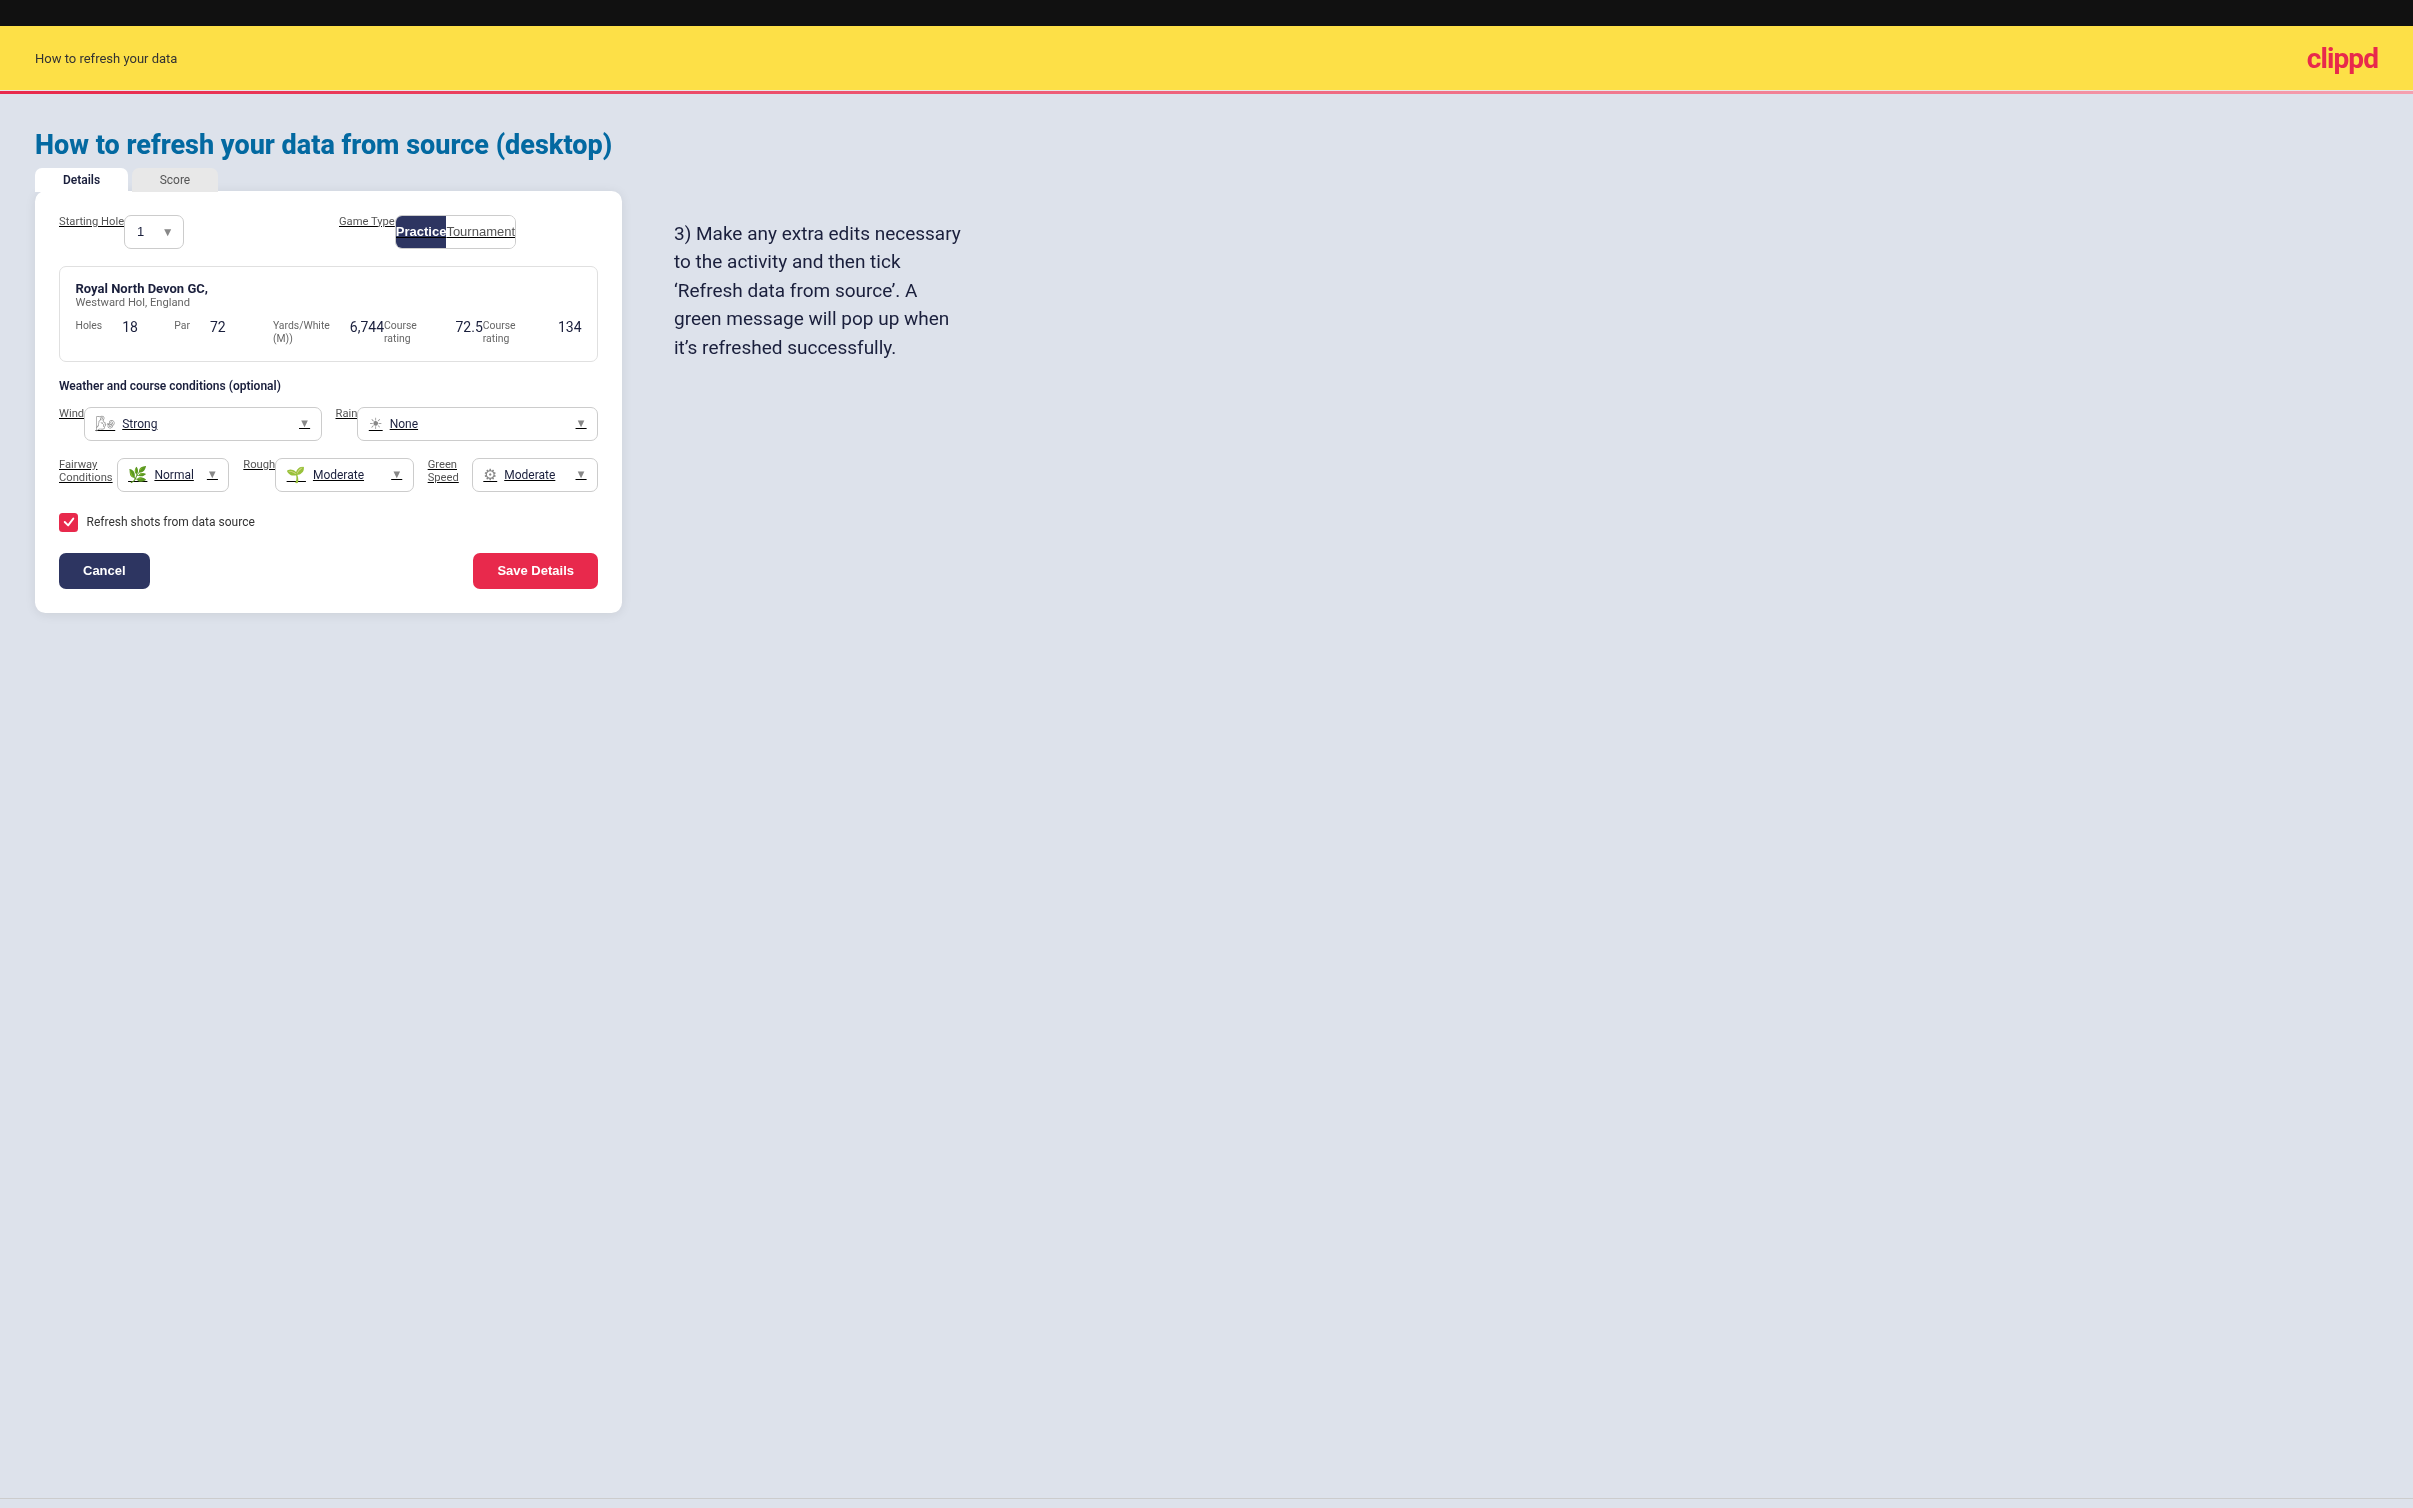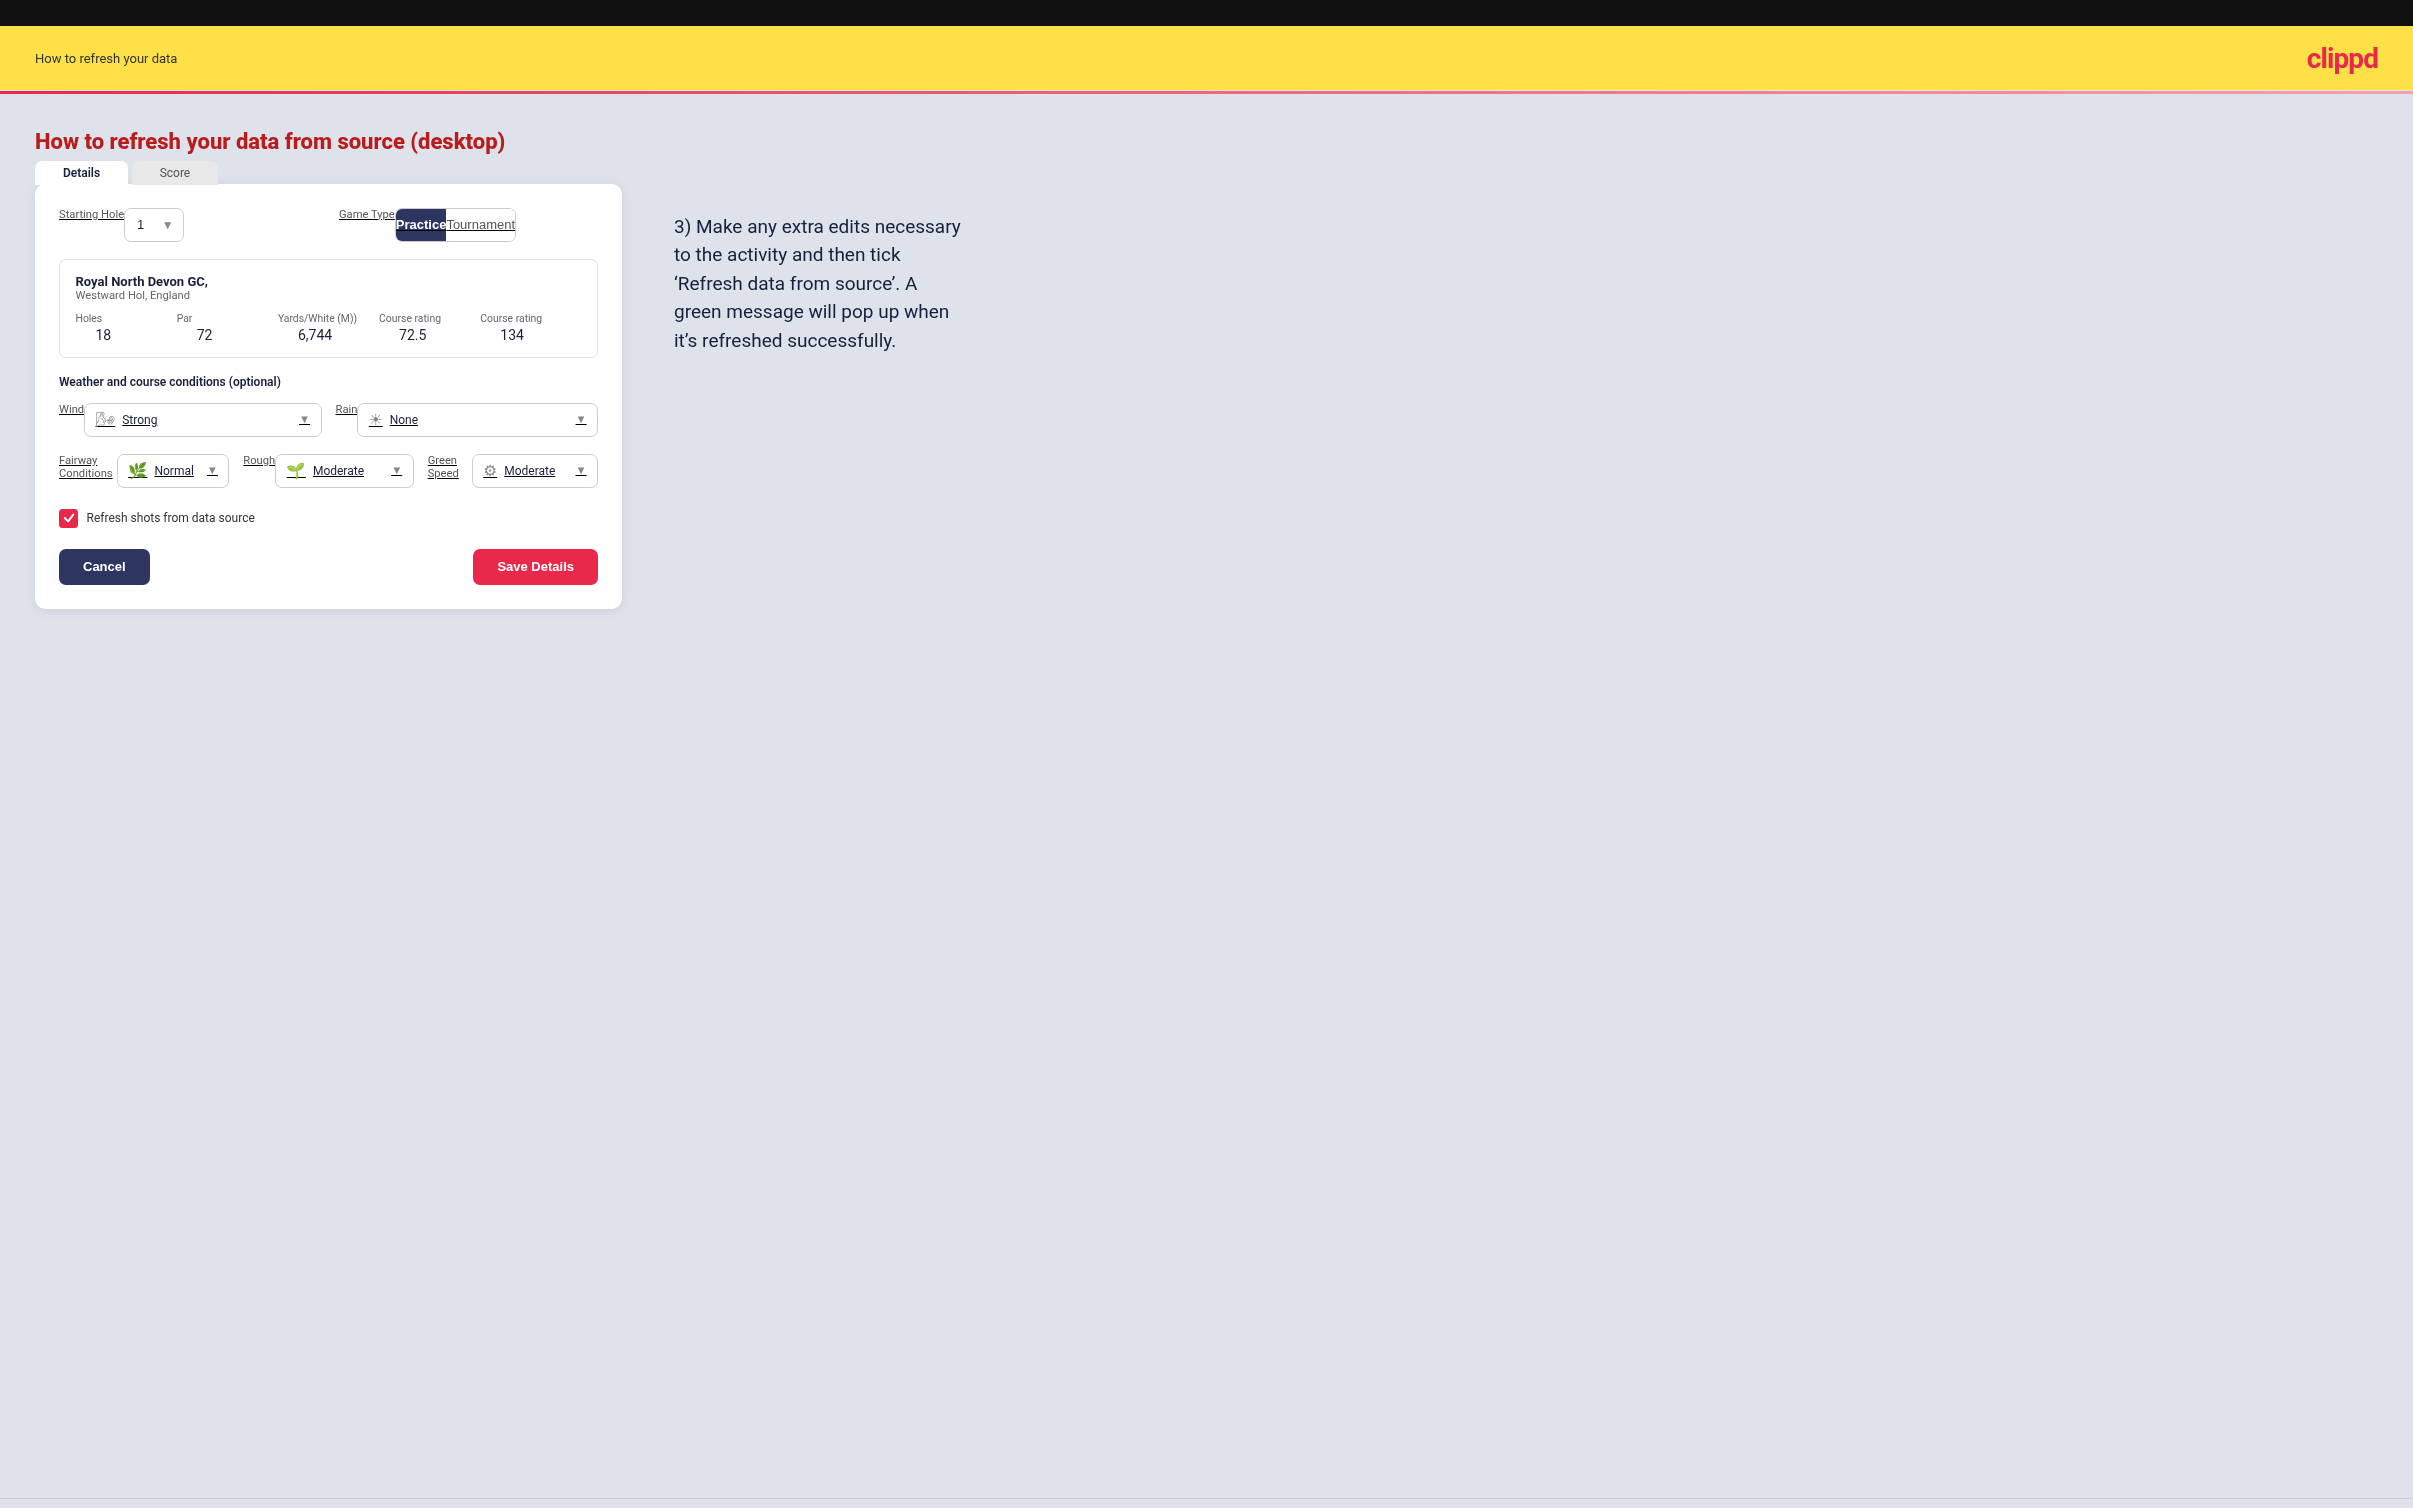--- a/index.html
+++ b/index.html
@@ -34,23 +34,23 @@
       height: 2.6px;
       background: linear-gradient(to right, #e8294c, #f5a0af);
       margin: 0 0 0 0;
     }
     .main-content {
       background: #dde2eb;
       min-height: calc(100vh - 104px);
       padding: 35px 35px 35px 35px;
     }
     .page-heading {
-      font-size: 22px;
+      font-size: 27px;
       font-weight: 800;
-      color: #b91c1c;
+      color: #0369a1;
       margin-bottom: 7px;
     }
     .page-subheading {
       font-size: 15.5px;
       color: #444;
       margin-bottom: 31px;
     }
     .content-row {
       display: flex;
       align-items: flex-start;
@@ -161,21 +161,21 @@
       color: #666;
       margin-bottom: 10.4px;
     }
     .course-stats {
       display: flex;
       gap: 0;
     }
     .stat-item {
       flex: 1;
       display: flex;
-      flex-direction: column;
+      flex-direction: row;
     }
     .stat-label {
       font-size: 10.4px;
       color: #666;
       margin-bottom: 1.7px;
     }
     .stat-value {
       font-size: 14px;
       font-weight: 400;
       color: #1a1f3c;

